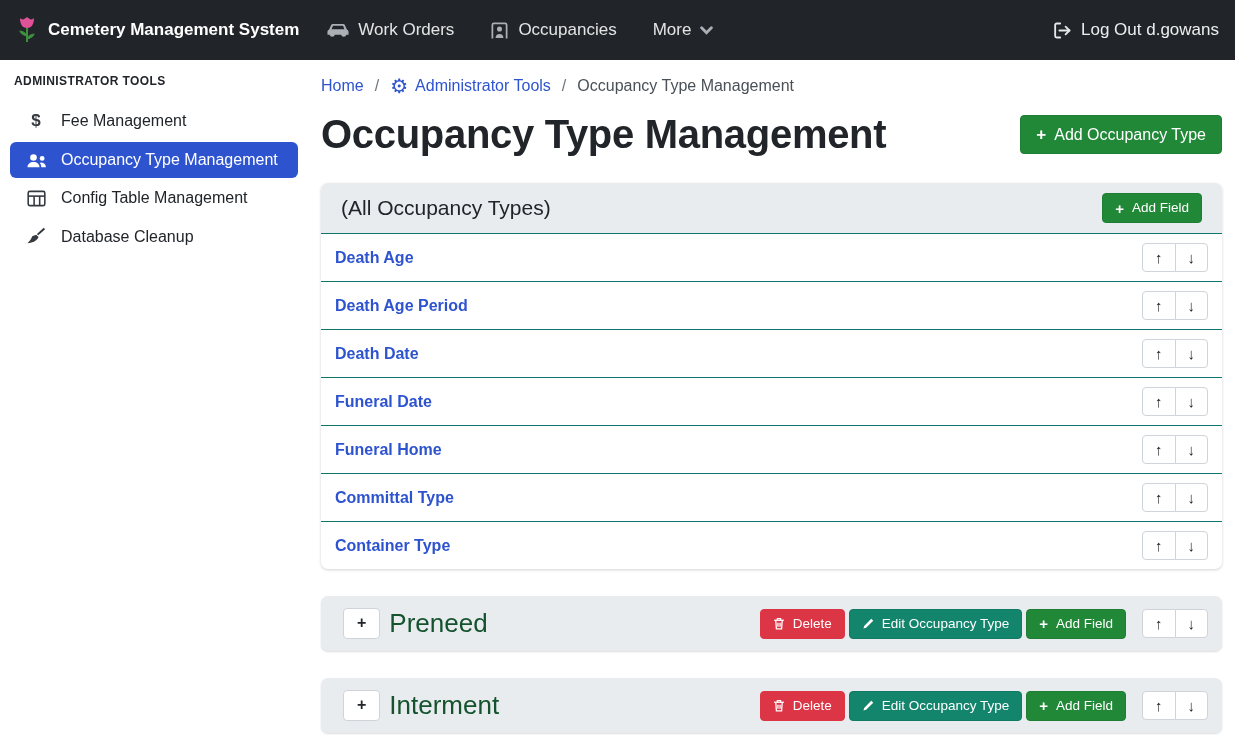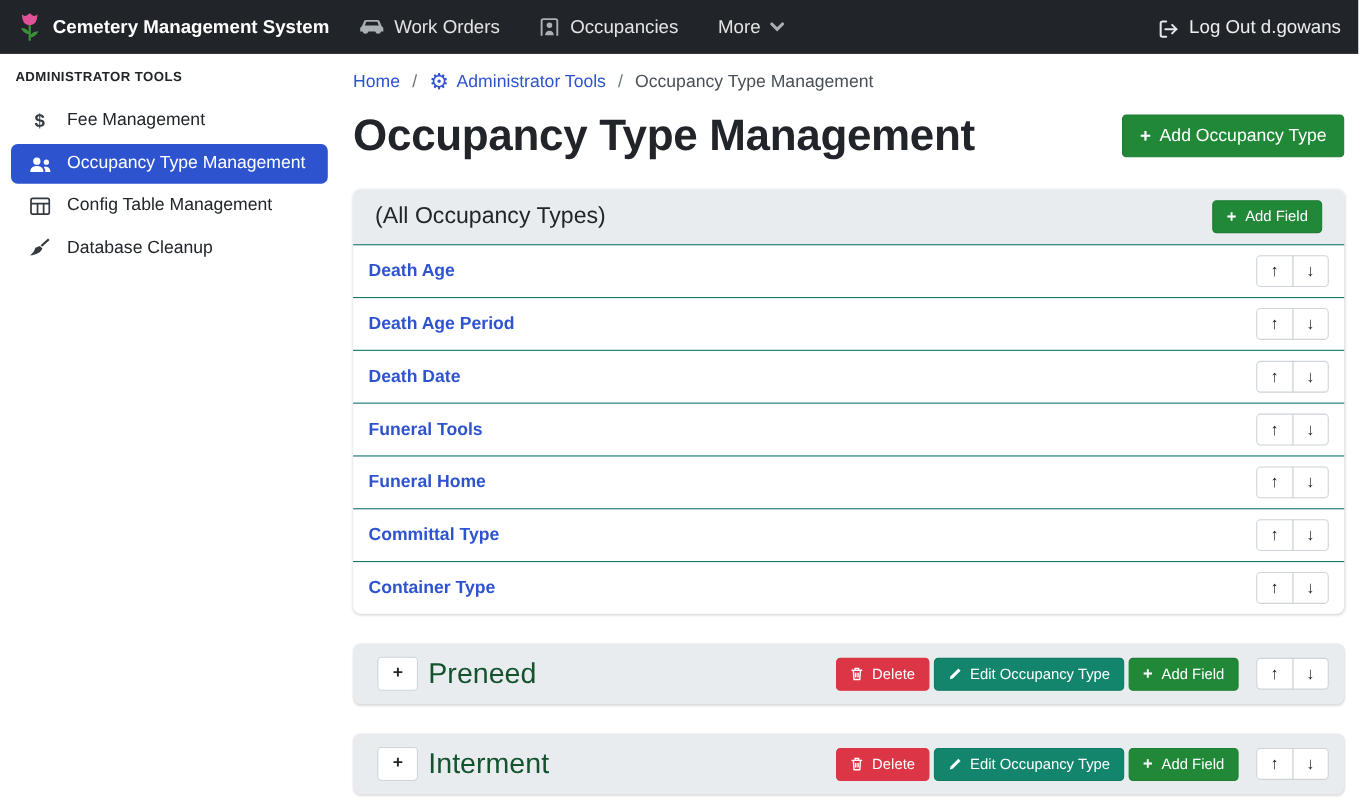--- a/index.html
+++ b/index.html
@@ -3,27 +3,27 @@
 <meta charset="utf-8">
 <style>
   * { box-sizing: border-box; }
   html, body { margin: 0; padding: 0; }
   body {
     width: 1235px; height: 738px; overflow: hidden;
     font-family: "Liberation Sans", sans-serif;
     color: #212529; background: #fff;
   }
   
-  .navbar { height: 49px; background: #212529; display: flex; align-items: center; padding: 0 16px; }
+  .navbar { height: 60px; background: #212529; display: flex; align-items: center; padding: 0 16px; }
   .brand { display: flex; align-items: center; gap: 10px; color: #fff; font-weight: 700; font-size: 17px; cursor: pointer; }
   .nav-links { display: flex; align-items: center; margin-left: 28px; gap: 36px; }
   .nav-link { display: flex; align-items: center; gap: 9px; color: rgba(255,255,255,.88); font-size: 17px; cursor: pointer; justify-content: center; }
   .nav-icon { color: #aab0b6; display: inline-flex; align-items: center; }
   .spacer { flex: 1; }
-  .logout { display: flex; align-items: flex-end; gap: 9px; color: rgba(255,255,255,.92); font-size: 17px; cursor: pointer; }
+  .logout { display: flex; align-items: center; gap: 9px; color: rgba(255,255,255,.92); font-size: 17px; cursor: pointer; }
   .logout .nav-icon { color: #e6e8ea; }
   
   .layout { display: flex; height: 605px; }
   .sidebar { width: 308px; flex: 0 0 308px; padding-top: 6px; }
   .sidebar-heading { font-size: 12px; font-weight: 700; letter-spacing: .4px; color: #212529; padding: 8px 14px 12px 14px; }
   .side-item { display: flex; align-items: center; gap: 13px; margin: 2px 10px; padding: 9px 14px; border-radius: 6px; font-size: 16px; color: #212529; cursor: pointer; }
   .side-item.active { background: #2d53cf; color: #fff; }
   .side-icon { width: 24px; display: inline-flex; justify-content: center; align-items: center; color: #343a40; }
   .side-item.active .side-icon { color: #fff; }
   .dollar-glyph { font-weight: 700; font-size: 17px; }
@@ -209,21 +209,21 @@
         </div>
       </div>
       <div class="field-row">
         <a class="field-link">Death Date</a>
         <div class="btn-group">
           <button class="btn-arrow"><span>↑</span></button>
           <button class="btn-arrow"><span>↓</span></button>
         </div>
       </div>
       <div class="field-row">
-        <a class="field-link">Funeral Tools</a>
+        <a class="field-link">Funeral Date</a>
         <div class="btn-group">
           <button class="btn-arrow"><span>↑</span></button>
           <button class="btn-arrow"><span>↓</span></button>
         </div>
       </div>
       <div class="field-row">
         <a class="field-link">Funeral Home</a>
         <div class="btn-group">
           <button class="btn-arrow"><span>↑</span></button>
           <button class="btn-arrow"><span>↓</span></button>

